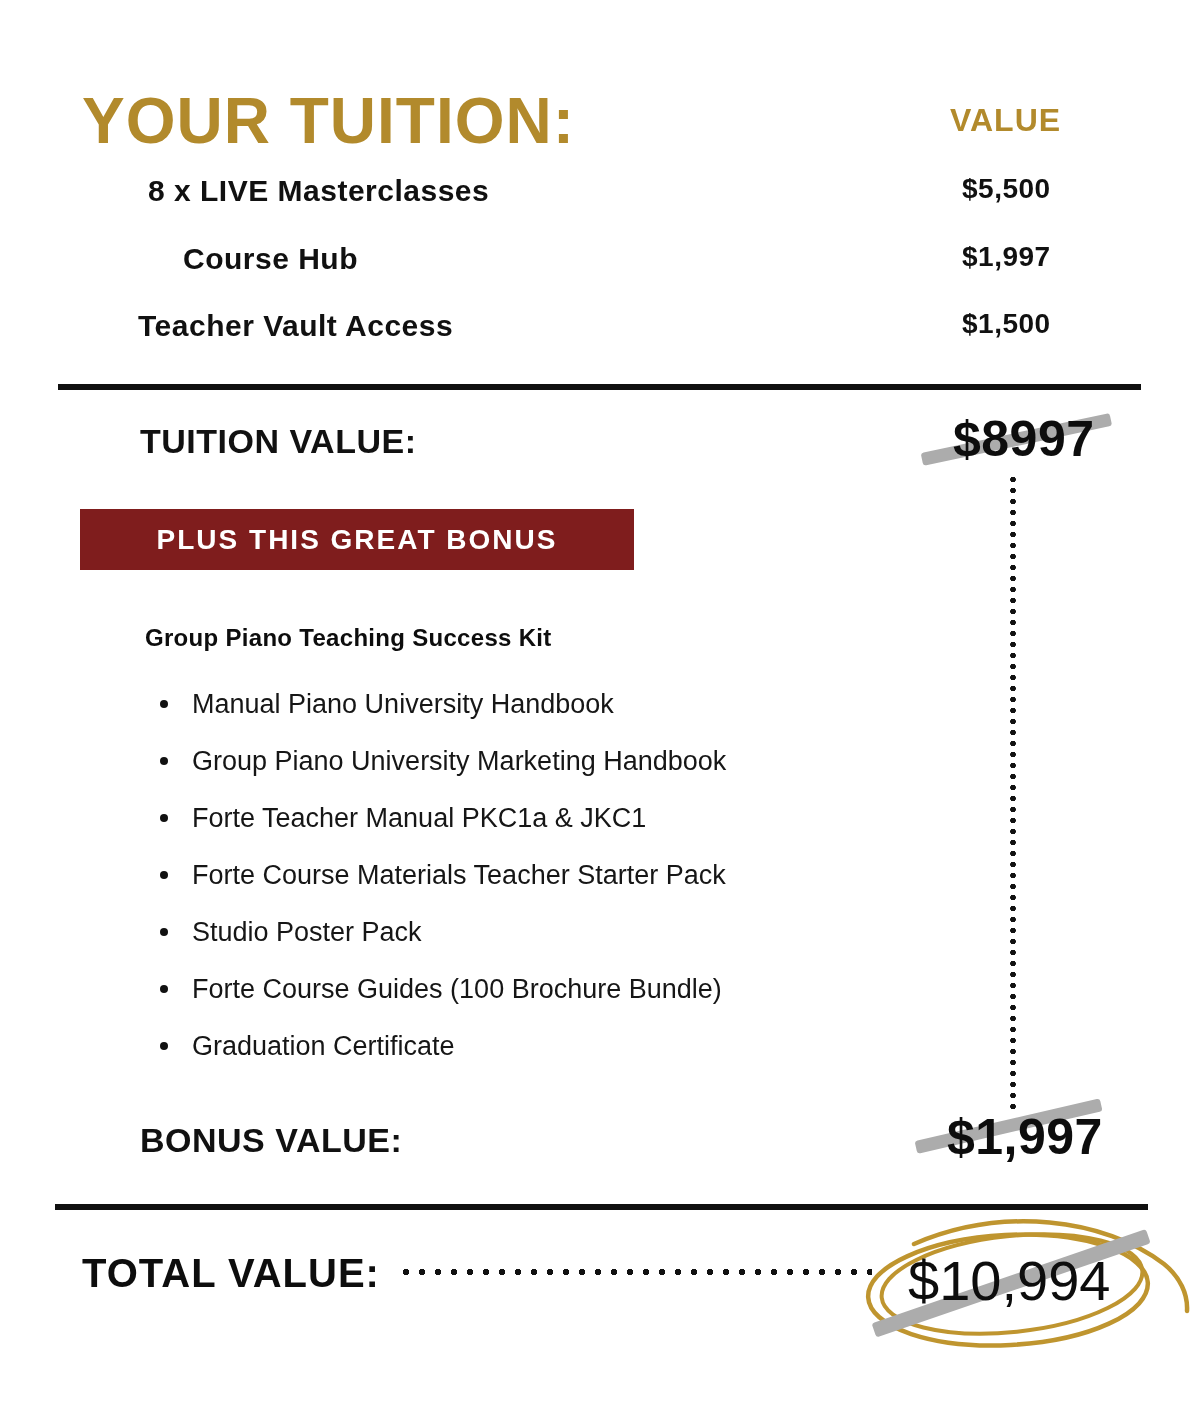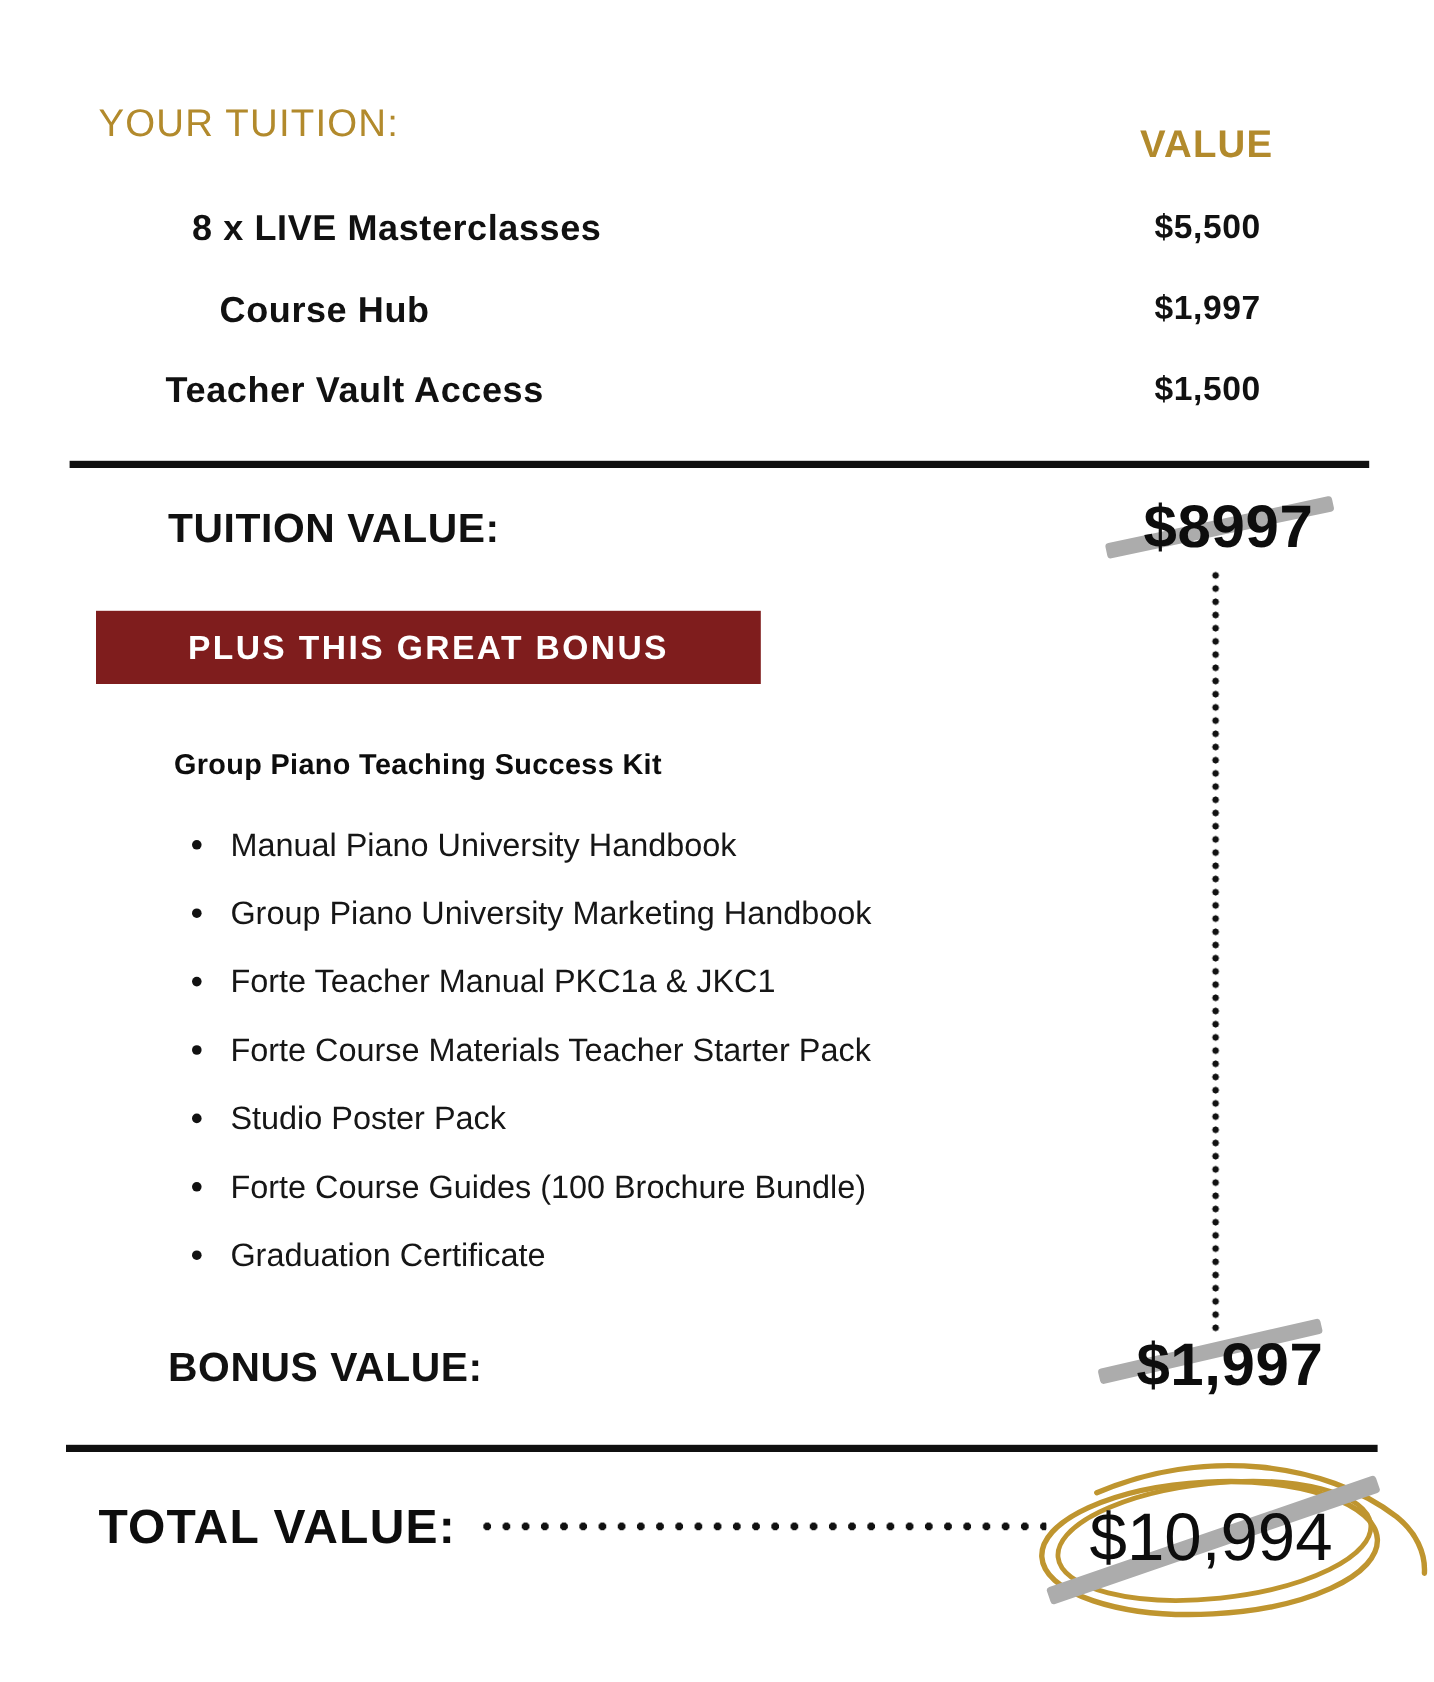--- a/index.html
+++ b/index.html
@@ -2,26 +2,26 @@
 <html><head>
 <meta charset="utf-8">
 <style>
   html,body{margin:0;padding:0;background:#ffffff;}
   .canvas{
     position:relative;width:1195px;height:1402px;background:#ffffff;
     font-family:"Liberation Sans", sans-serif;color:#111;overflow:hidden;
   }
   .abs{position:absolute;}
   
-  .page-title{left:82px;top:84px;font-size:32px;font-weight:400;letter-spacing:1px;color:#B28A2C;}
+  .page-title{left:82px;top:84px;font-size:64px;font-weight:700;letter-spacing:1px;color:#B28A2C;}
   .value-col{left:950px;top:102px;font-size:32px;font-weight:700;letter-spacing:1px;color:#B28A2C;}
   
   .item-label{font-size:30px;font-weight:700;letter-spacing:.5px;color:#111;}
   .item-value{left:962px;font-size:28px;font-weight:700;letter-spacing:.5px;color:#111;}
-  #l1{left:148px;top:174px;margin-left:12px;} #v1{top:173px;}
+  #l1{left:148px;top:174px;} #v1{top:173px;}
   #l2{left:138px;top:242px;margin-left:45px;} #v2{top:241px;}
   #l3{left:138px;top:309px;} #v3{top:308px;}
   
   .divider{height:6px;background:#101010;}
   .divider-1{left:58px;top:384px;width:1083px;}
   .divider-2{left:55px;top:1204px;width:1093px;}
   
   .section-label{font-size:34px;font-weight:700;letter-spacing:.5px;color:#111;}
   .tuition-total-label{left:140px;top:422px;}
   .bonus-total-label{left:140px;top:1121px;}

